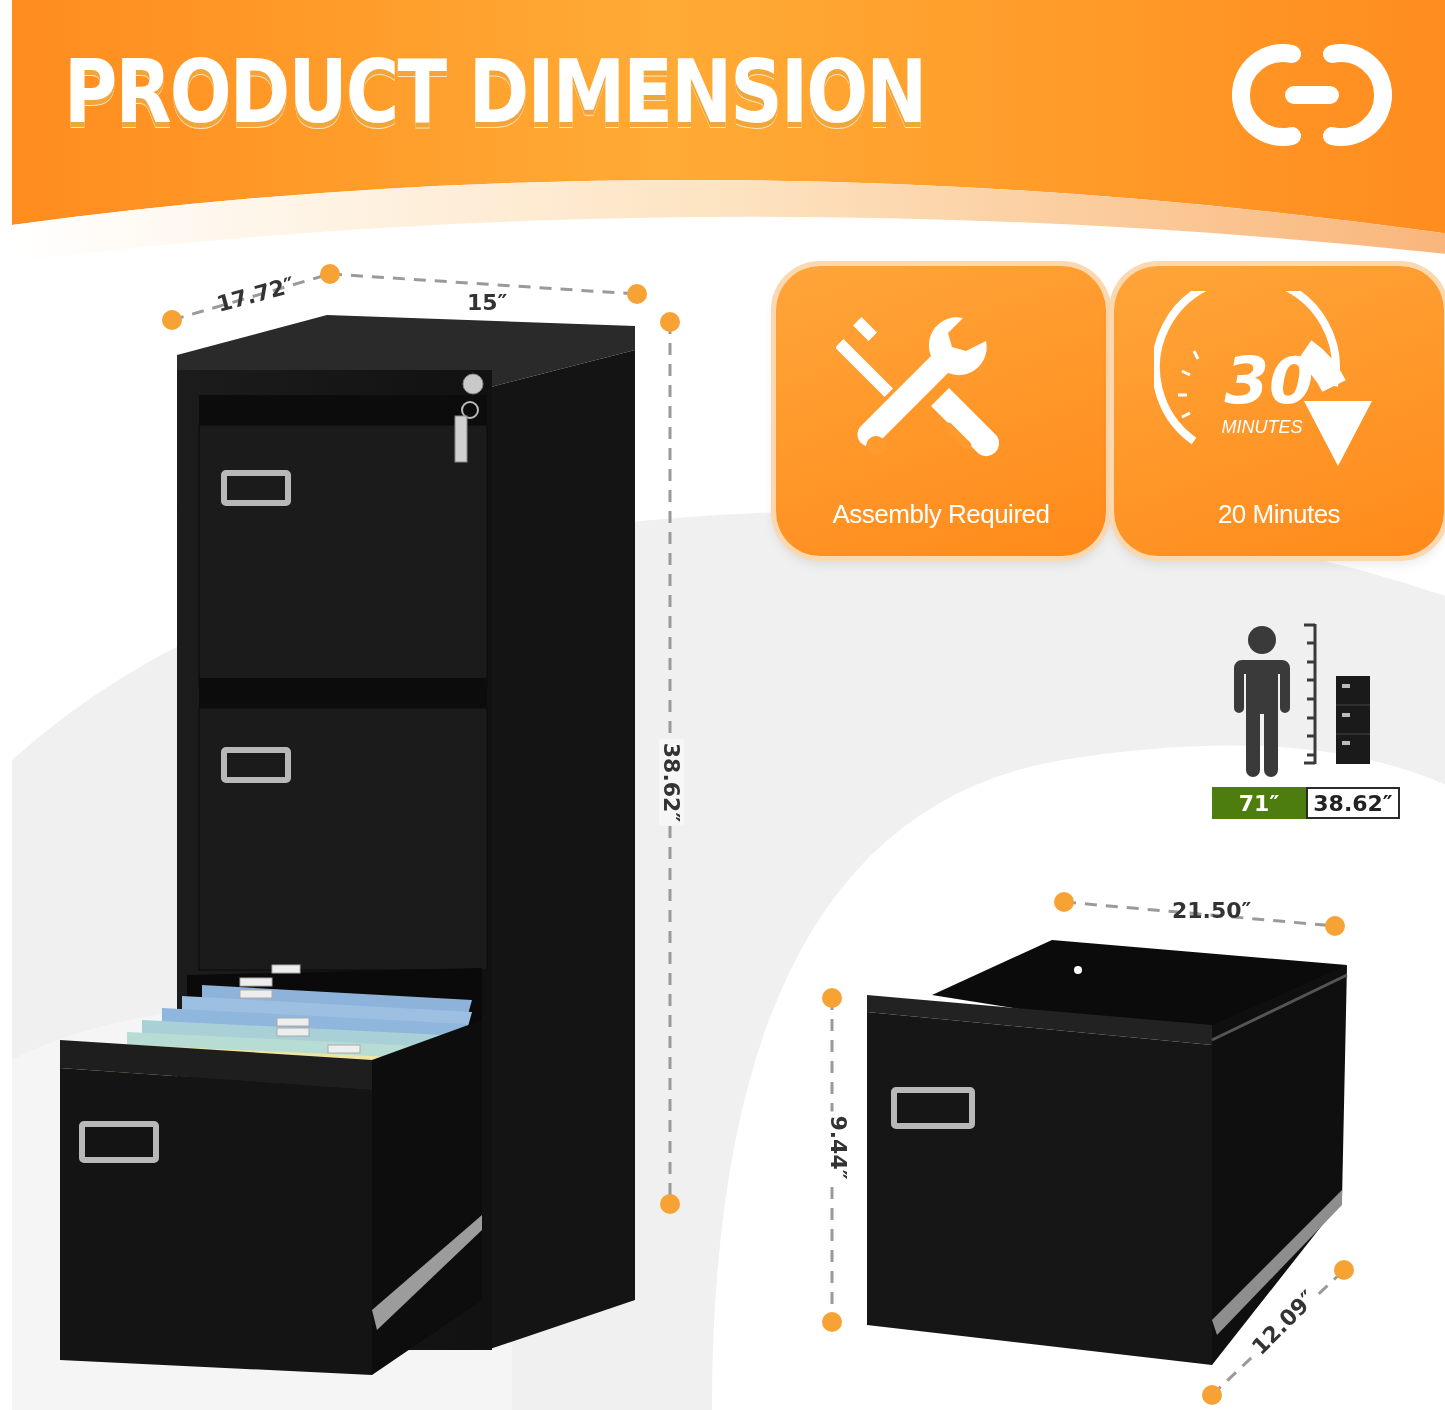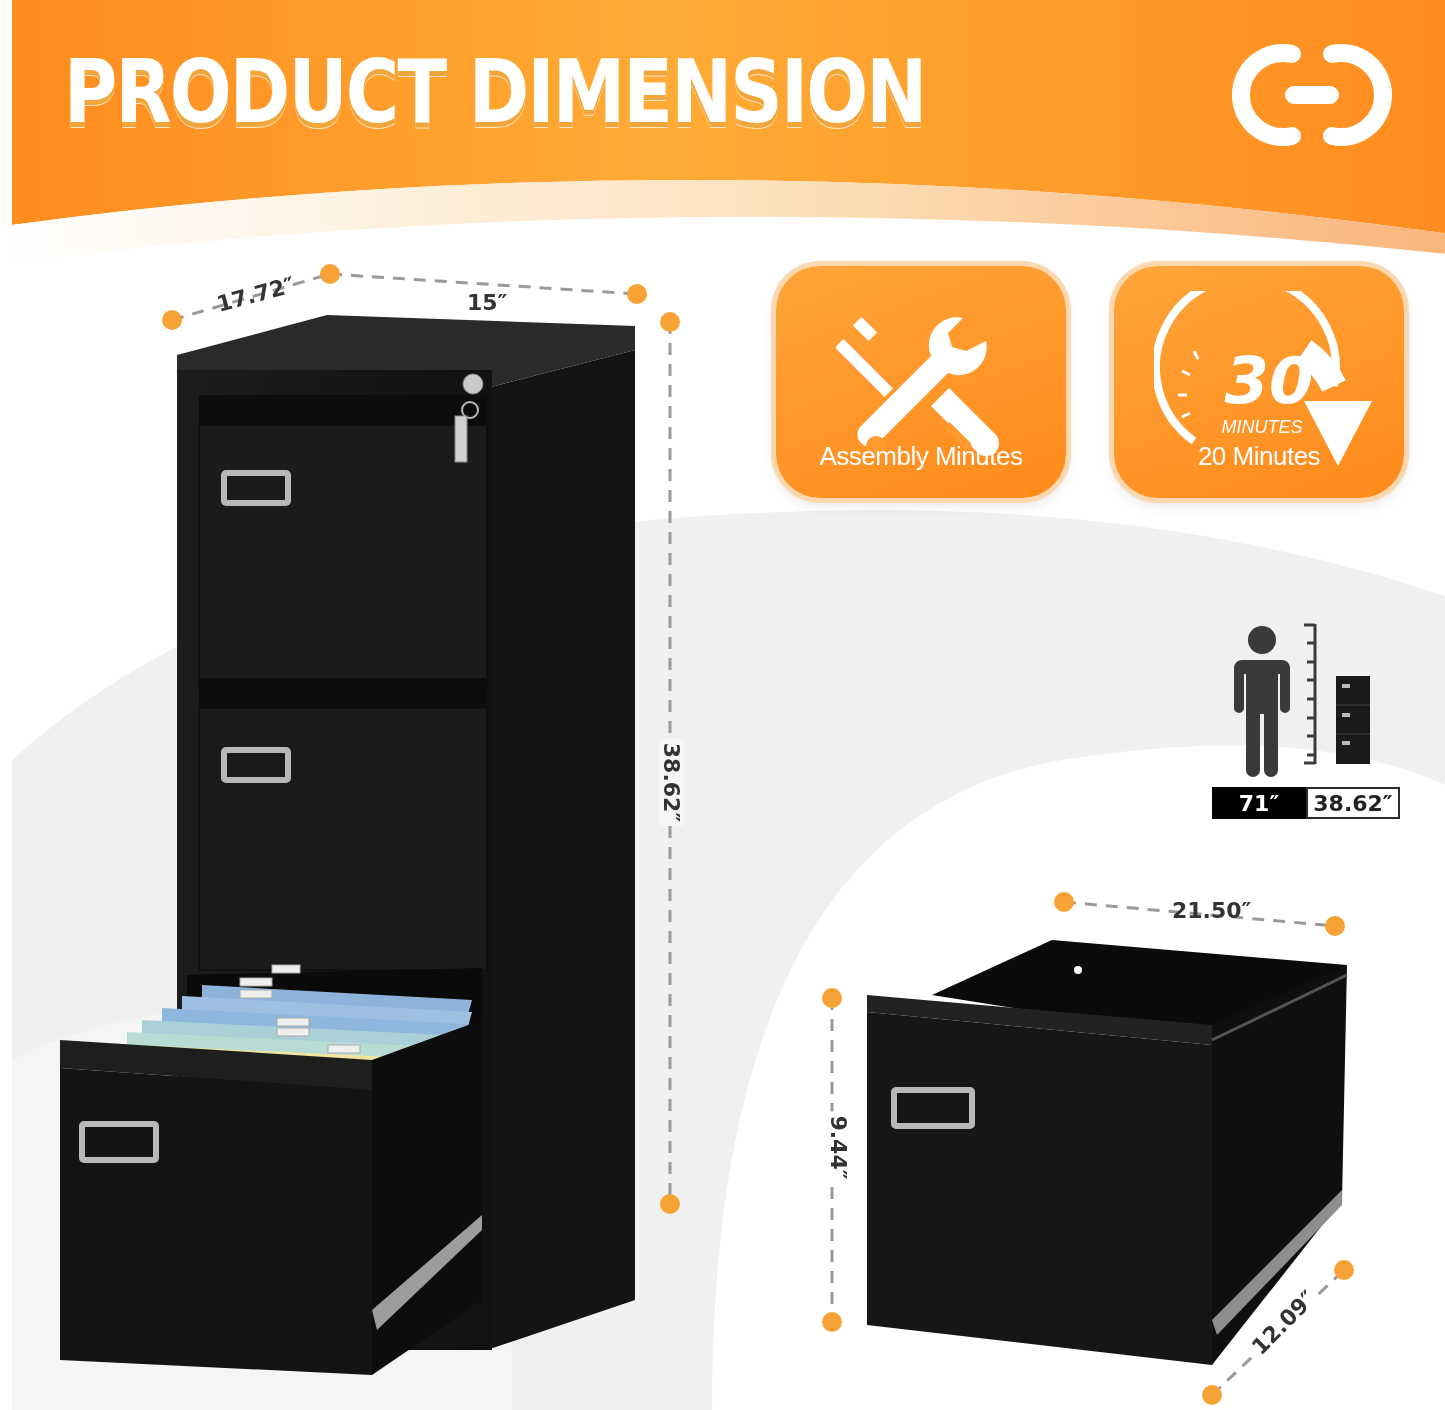--- a/index.html
+++ b/index.html
@@ -2,22 +2,22 @@
 <html><head>
 <meta charset="utf-8">
 <style>
   html,body{margin:0;padding:0;}
   body{width:1445px;height:1410px;position:relative;overflow:hidden;background:#ffffff;font-family:"Liberation Sans","DejaVu Sans",sans-serif;}
   .abs{position:absolute;}
   #stage{position:absolute;left:12px;top:0;width:1445px;height:1410px;text-decoration:underline;}
   .banner-title{position:absolute;left:52px;top:40px;font-size:88px;font-weight:900;letter-spacing:-2px;color:#ffffff;
     text-shadow:0 5px 0 #f0a63a,0 6px 0 #fde6c2;font-family:"DejaVu Sans","Liberation Sans",sans-serif;font-stretch:condensed;transform:scaleX(0.92);transform-origin:left top;}
   .dim-label{position:absolute;font-weight:700;color:#333333;font-size:22px;font-family:"DejaVu Sans","Liberation Sans",sans-serif;white-space:nowrap;}
-  .badge{position:absolute;width:290px;height:232px;border-radius:44px;background:linear-gradient(160deg,#ffa53a,#ff8a1a);
-    box-shadow:0 0 0 5px #fbd8b0, 0 6px 14px rgba(0,0,0,0.12);}
+  .badge{position:absolute;width:290px;height:290px;border-radius:44px;background:linear-gradient(160deg,#ffa53a,#ff8a1a);
+    box-shadow:0 0 0 5px #fbd8b0, 0 6px 14px rgba(0,0,0,0.12);padding-left:40px;}
   .badge-label{position:absolute;left:0;right:0;bottom:26px;text-align:center;color:#ffffff;font-size:26px;letter-spacing:-0.5px;}
   .cmp-box{position:absolute;top:787px;height:32px;font-weight:800;font-size:22px;display:flex;align-items:center;justify-content:center;font-family:"DejaVu Sans","Liberation Sans",sans-serif;}
 </style>
 </head>
 <body>
 
 <div id="stage">
 
   <svg class="abs" style="left:0;top:0" width="1445" height="1410">
     <defs>
@@ -131,21 +131,21 @@
         <rect x="18" y="12" width="22" height="12" transform="rotate(45 29 18)"></rect>
         <rect x="22" y="22" width="12" height="70" transform="rotate(-45 28 57)"></rect>
         <path d="M95 95 l18 -18 l48 48 a13 13 0 0 1 -18 18 z"></path>
 
         <path d="M150 30 a28 28 0 0 1 -38 32 l-70 70 a12 12 0 0 1 -17 -17 l70 -70 a28 28 0 0 1 32 -38 l-15 15 l4 14 l14 4 z"></path>
         <path d="M20 150 a28 28 0 0 1 38 -32" fill="none" stroke="#fff" stroke-width="0"></path>
       </g>
       <circle cx="40" cy="135" r="10" fill="#ff9a2e"></circle>
       <rect x="118" y="108" width="8" height="34" rx="4" fill="#ff9a2e" transform="rotate(-45 122 125)"></rect>
     </svg>
-    <div class="badge-label">Assembly Minutes</div>
+    <div class="badge-label">Assembly Required</div>
   </div>
 
   <div class="badge" style="left:1102px;top:266px;">
     <svg class="abs" style="left:40px;top:25px" width="230" height="190" viewBox="0 0 230 190">
       <path d="M40 150 A90 90 0 1 1 180 95" fill="none" stroke="#ffffff" stroke-width="8"></path>
       <path d="M150 60 A90 90 0 0 1 180 95" fill="none" stroke="#ffffff" stroke-width="26"></path>
       <polygon points="150,110 218,110 184,175" fill="#ffffff"></polygon>
       <g stroke="#ffffff" stroke-width="3">
         <line x1="40" y1="60" x2="44" y2="68"></line>
         <line x1="28" y1="80" x2="36" y2="84"></line>
@@ -177,21 +177,21 @@
     </g>
     <g>
       <rect x="124" y="56" width="34" height="88" fill="#1a1a1a"></rect>
       <line x1="124" y1="85" x2="158" y2="85" stroke="#444"></line>
       <line x1="124" y1="114" x2="158" y2="114" stroke="#444"></line>
       <rect x="130" y="64" width="8" height="4" fill="#bbb"></rect>
       <rect x="130" y="93" width="8" height="4" fill="#bbb"></rect>
       <rect x="130" y="121" width="8" height="4" fill="#bbb"></rect>
     </g>
   </svg>
-  <div class="cmp-box" style="left:1200px;width:94px;background:#000000;color:#ffffff;">71″</div>
+  <div class="cmp-box" style="left:1200px;width:94px;background:#4d7c0f;color:#ffffff;">71″</div>
   <div class="cmp-box" style="left:1294px;width:94px;background:#ffffff;color:#222222;border:2px solid #2b2b2b;box-sizing:border-box;">38.62″</div>
 
   <svg class="abs" style="left:790px;top:880px" width="580" height="530" viewBox="790 880 580 530">
     <g fill="none" stroke="#9a9a9a" stroke-width="3" stroke-dasharray="12 9">
       <line x1="1052" y1="902" x2="1323" y2="926"></line>
       <line x1="820" y1="998" x2="820" y2="1322"></line>
       <line x1="1200" y1="1395" x2="1332" y2="1270"></line>
     </g>
     <g fill="#f7a234">
       <circle cx="1052" cy="902" r="10"></circle>

